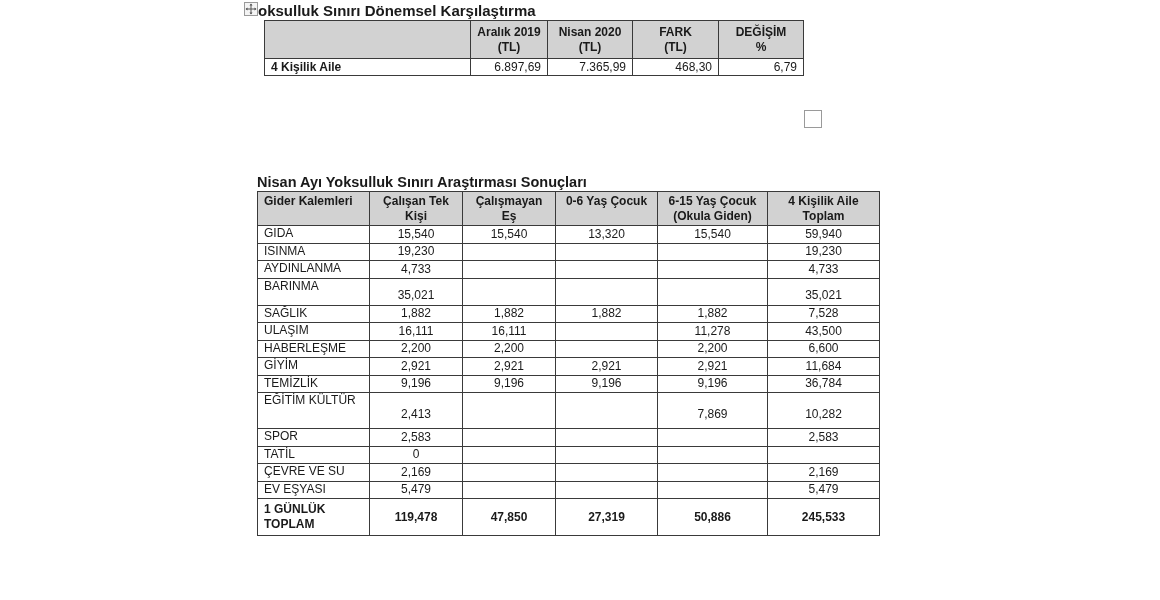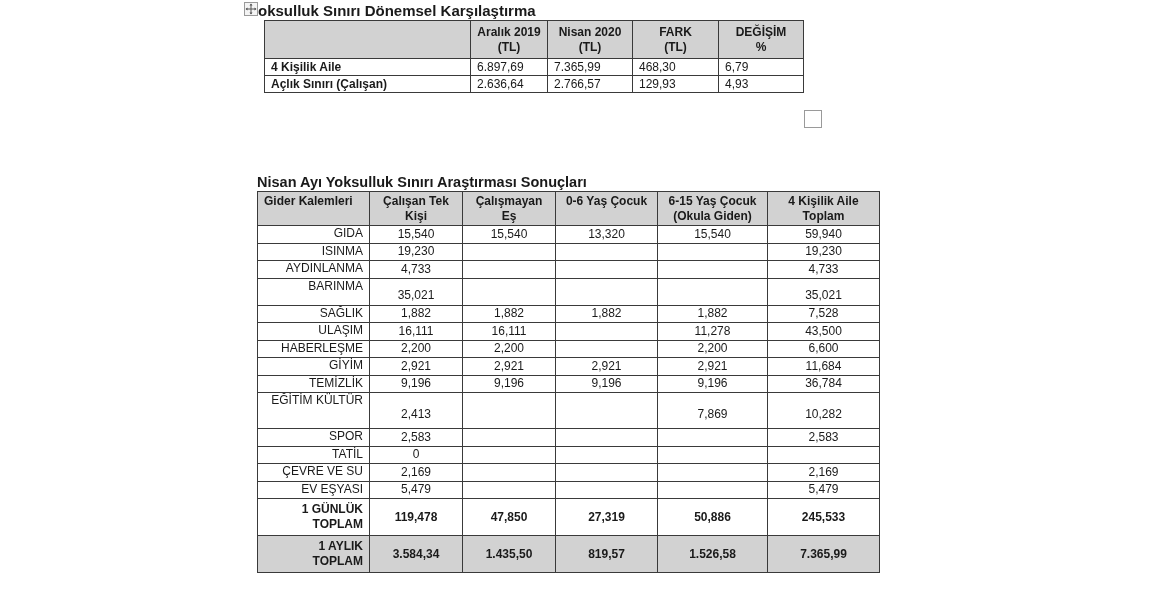--- a/index.html
+++ b/index.html
@@ -14,31 +14,31 @@
               letter-spacing:0px; white-space:nowrap; line-height:18px; }
   .t2-title { position:absolute; left:257px; top:173px; font-size:14.5px; font-weight:bold;
               white-space:nowrap; line-height:18px; }
 
   table { border-collapse:collapse; position:absolute; table-layout:fixed; }
   td, th { border:1.5px solid #3a3a3a; padding:0 6px; font-size:12px; line-height:15px;
            box-sizing:border-box; overflow:hidden; }
 
   #t1 { left:264px; top:20px; }
   #t1 th { background:#d2d2d2; font-weight:bold; text-align:center; height:38px; }
-  #t1 td { height:17px; text-align:left; }
+  #t1 td { height:17px; text-align:right; }
   #t1 td.lbl { text-align:left; font-weight:bold; }
 
   .resize-handle { position:absolute; left:804px; top:110px; width:18px; height:18px;
                    border:1px solid #9a9a9a; box-sizing:border-box; background:#fff; }
 
   #t2 { left:257px; top:191px; }
   #t2 th { background:#d2d2d2; font-weight:bold; text-align:center; height:34px; vertical-align:top; padding-top:2px; }
   #t2 th.lbl { text-align:left; }
   #t2 td { text-align:center; height:17.5px; }
-  #t2 td.lbl { text-align:right; vertical-align:top; }
+  #t2 td.lbl { text-align:left; vertical-align:top; }
   #t2 tr.tall td { height:27px; }
   #t2 tr.tall td.num { vertical-align:bottom; padding-bottom:2px;text-align:center; }
   #t2 tr.xtall td { height:36px; }
   #t2 tr.xtall td.num { vertical-align:middle; padding-top:8px; }
   #t2 tr.total td { height:37px; font-weight:bold; vertical-align:middle; }
   #t2 tr.total td.lbl { vertical-align:middle;margin-top:16px; }
   #t2 tr.grey td { background:#d2d2d2; }
 </style>
 </head>
 <body>
@@ -67,27 +67,20 @@
     <th><span>Nisan 2020</span><br><span>(TL)</span></th>
     <th><span>FARK</span><br><span>(TL)</span></th>
     <th><span>DEĞİŞİM</span><br><span>%</span></th>
   </tr>
   <tr>
     <td class="lbl">4 Kişilik Aile</td>
     <td>6.897,69</td>
     <td>7.365,99</td>
     <td>468,30</td>
     <td>6,79</td>
-  </tr>
-  <tr>
-    <td class="lbl">Açlık Sınırı (Çalışan)</td>
-    <td>2.636,64</td>
-    <td>2.766,57</td>
-    <td>129,93</td>
-    <td>4,93</td>
   </tr>
 </tbody>
   </table>
 
 <div class="resize-handle"></div>
 
 <div class="t2-title">Nisan Ayı Yoksulluk Sınırı Araştırması Sonuçları</div>
 
 <table id="t2">
   <colgroup>
@@ -222,22 +215,14 @@
   </tr>
 
   <tr class="total">
     <td class="lbl"><span>1 GÜNLÜK</span><br><span>TOPLAM</span></td>
     <td>119,478</td>
     <td>47,850</td>
     <td>27,319</td>
     <td>50,886</td>
     <td>245,533</td>
   </tr>
-  <tr class="total grey">
-    <td class="lbl"><span>1 AYLIK</span><br><span>TOPLAM</span></td>
-    <td>3.584,34</td>
-    <td>1.435,50</td>
-    <td>819,57</td>
-    <td>1.526,58</td>
-    <td>7.365,99</td>
-  </tr>
 </tbody>
   </table>
 
 </body></html>

